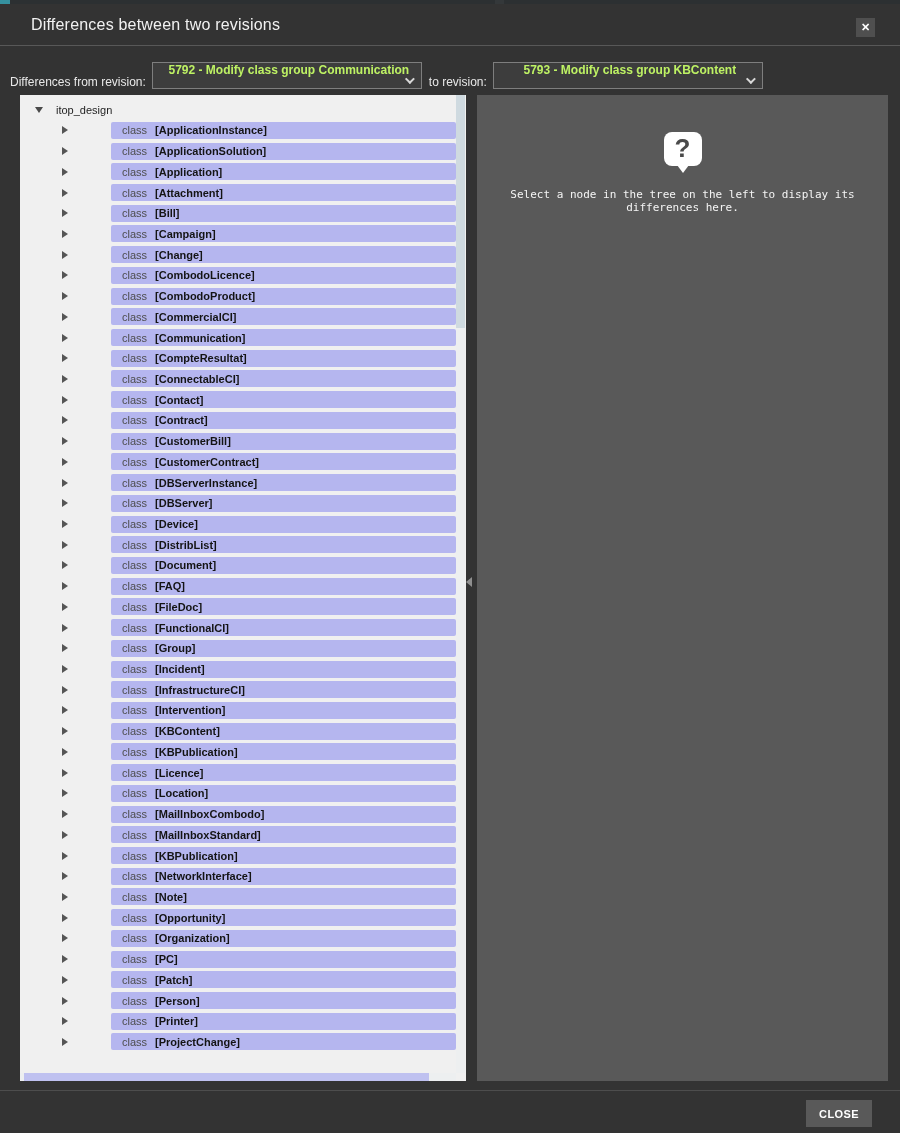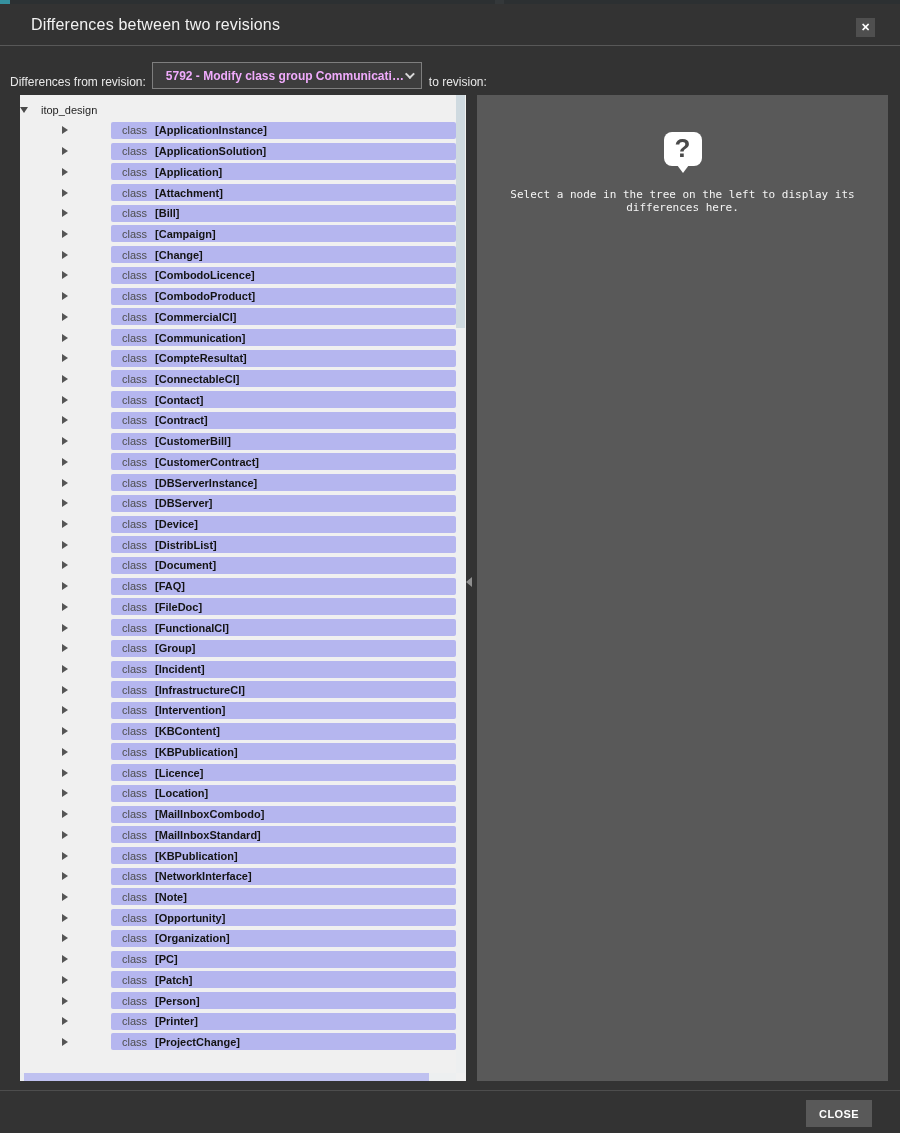--- a/index.html
+++ b/index.html
@@ -17,32 +17,32 @@
   .dlg-close { position:absolute; top:18px; right:25px; width:19px; height:19px;
     background:#4f4f4f; color:#ffffff; font-size:11px; font-weight:bold;
     display:flex; align-items:center; justify-content:center; cursor:pointer; }
   .header-divider { position:absolute; top:45px; left:0; width:900px; height:1px; background:#585858; }
 
   
   .toolbar { position:absolute; top:62px; left:10px; height:27px;
     display:flex; align-items:flex-end; font-size:12px; color:#e8e8e8; white-space:nowrap; }
   .rev-select { width:270px; height:27px; margin-left:6px; background:#3d3d3d;
     border:1px solid #7e7e7e; display:flex; align-items:center;
-    padding:0 9px 0 13px; font-weight:bold; font-size:12px; color:#f0abfc; cursor:pointer; }
+    padding:0 9px 0 13px; font-weight:bold; font-size:12px; color:#bef264; cursor:pointer;flex-direction:column; }
   .rev-select .txt { overflow:hidden; text-overflow:ellipsis; }
   .chev { margin-left:auto; width:7px; height:7px; border-right:2px solid #d8d8d8;
     border-bottom:2px solid #d8d8d8; transform:rotate(45deg) translateY(-2px); flex:none; }
   .to-label { margin-left:7px; }
 
   
   .tree-panel { position:absolute; left:20px; top:95px; width:446px; height:986px;
     background:#f0f0f0; overflow:hidden; font-size:11px; color:#222; }
   .tree-content { padding-top:4px; }
   .tree-row { display:flex; align-items:center; }
-  .row-root  { height:21px; }
+  .row-root  { height:21px; padding-left:15px; }
   .row-group { height:21px; padding-left:29px; }
   .row-class { height:20.72px; padding-left:42px;gap:33px; }
   .caret-box { width:12px; display:flex; justify-content:flex-start; flex:none; cursor:pointer; }
   .caret-down { width:0; height:0; border-left:4.5px solid transparent;
     border-right:4.5px solid transparent; border-top:6px solid #4a4a4a; }
   .caret-right { width:0; height:0; border-top:4.5px solid transparent;
     border-bottom:4.5px solid transparent; border-left:6px solid #555555; }
   .node-label { margin-left:9px; color:#1f1f1f; }
   .row-bar { flex:1; height:17px; margin-left:4px; margin-right:10px;
     background:#b5b6ef; border-radius:2px; display:flex; align-items:center;
@@ -89,20 +89,24 @@
 <div class="dlg-close">✕</div>
 <div class="header-divider"></div>
 
 <div class="toolbar">
   <span>Differences from revision:</span>
   <div class="rev-select">
     <span class="txt">5792 - Modify class group Communication</span>
     <span class="chev"></span>
   </div>
   <span class="to-label">to revision:</span>
+  <div class="rev-select">
+    <span class="txt">5793 - Modify class group KBContent</span>
+    <span class="chev"></span>
+  </div>
 </div>
 
 <div class="tree-panel">
   <div class="tree-content">
     <div class="tree-row row-root">
       <span class="caret-box">
           <span class="caret-down"></span>
         </span>
       <span class="node-label">itop_design</span>
     </div>

